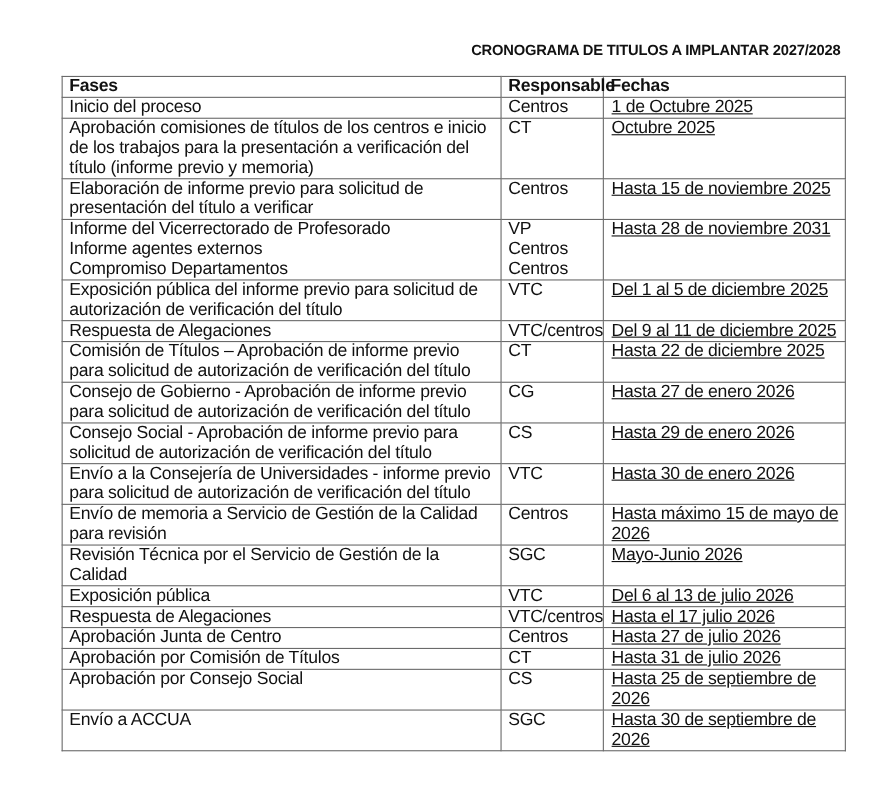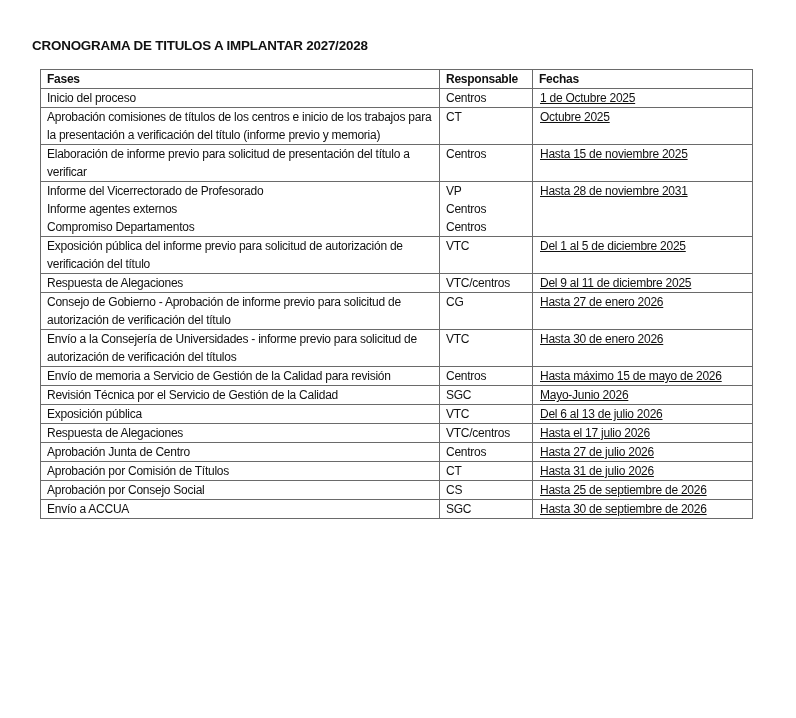--- a/index.html
+++ b/index.html
@@ -13,35 +13,34 @@
       position: relative;
       overflow: hidden;
       font-family: "Liberation Sans", "DejaVu Sans", sans-serif;
       color: #111111;
     }
     .doc-title {
       position: absolute;
       top: 38px;
       left: 0;
       width: 764px;
-      text-align: left;
+      text-align: right;
       font-weight: bold;
       font-size: 13.4px;
       letter-spacing: -0.2px;
       color: #111;
-      margin-left: 32px;
     }
     table.schedule {
       position: absolute;
       top: 69px;
-      left: 40px;
+      left: 56px;
       width: 712px;
       border-collapse: collapse;
       table-layout: fixed;
-      font-size: 12px;
+      font-size: 16px;
       line-height: 18px;
     }
     table.schedule col.c-fase { width: 399px; }
     table.schedule col.c-resp { width: 93px; }
     table.schedule col.c-fecha { width: 220px; }
     table.schedule th,
     table.schedule td {
       border: 1px solid #6a6a6a;
       padding: 0 5px 0 6px;
       vertical-align: top;
@@ -139,32 +138,54 @@
         </td>
         <td>
           <span class="line">VTC/centros</span>
         </td>
         <td class="fecha">
           <span class="line">Del 9 al 11 de diciembre 2025</span>
         </td>
       </tr>
       <tr>
         <td>
+          <span class="line">Comisión de Títulos – Aprobación de informe previo para solicitud de autorización de verificación del título</span>
+        </td>
+        <td>
+          <span class="line">CT</span>
+        </td>
+        <td class="fecha">
+          <span class="line">Hasta 22 de diciembre 2025</span>
+        </td>
+      </tr>
+      <tr>
+        <td>
           <span class="line">Consejo de Gobierno - Aprobación de informe previo para solicitud de autorización de verificación del título</span>
         </td>
         <td>
           <span class="line">CG</span>
         </td>
         <td class="fecha">
           <span class="line">Hasta 27 de enero 2026</span>
         </td>
       </tr>
       <tr>
         <td>
-          <span class="line">Envío a la Consejería de Universidades - informe previo para solicitud de autorización de verificación del títulos</span>
+          <span class="line">Consejo Social - Aprobación de informe previo para solicitud de autorización de verificación del título</span>
+        </td>
+        <td>
+          <span class="line">CS</span>
+        </td>
+        <td class="fecha">
+          <span class="line">Hasta 29 de enero 2026</span>
+        </td>
+      </tr>
+      <tr>
+        <td>
+          <span class="line">Envío a la Consejería de Universidades - informe previo para solicitud de autorización de verificación del título</span>
         </td>
         <td>
           <span class="line">VTC</span>
         </td>
         <td class="fecha">
           <span class="line">Hasta 30 de enero 2026</span>
         </td>
       </tr>
       <tr>
         <td>

